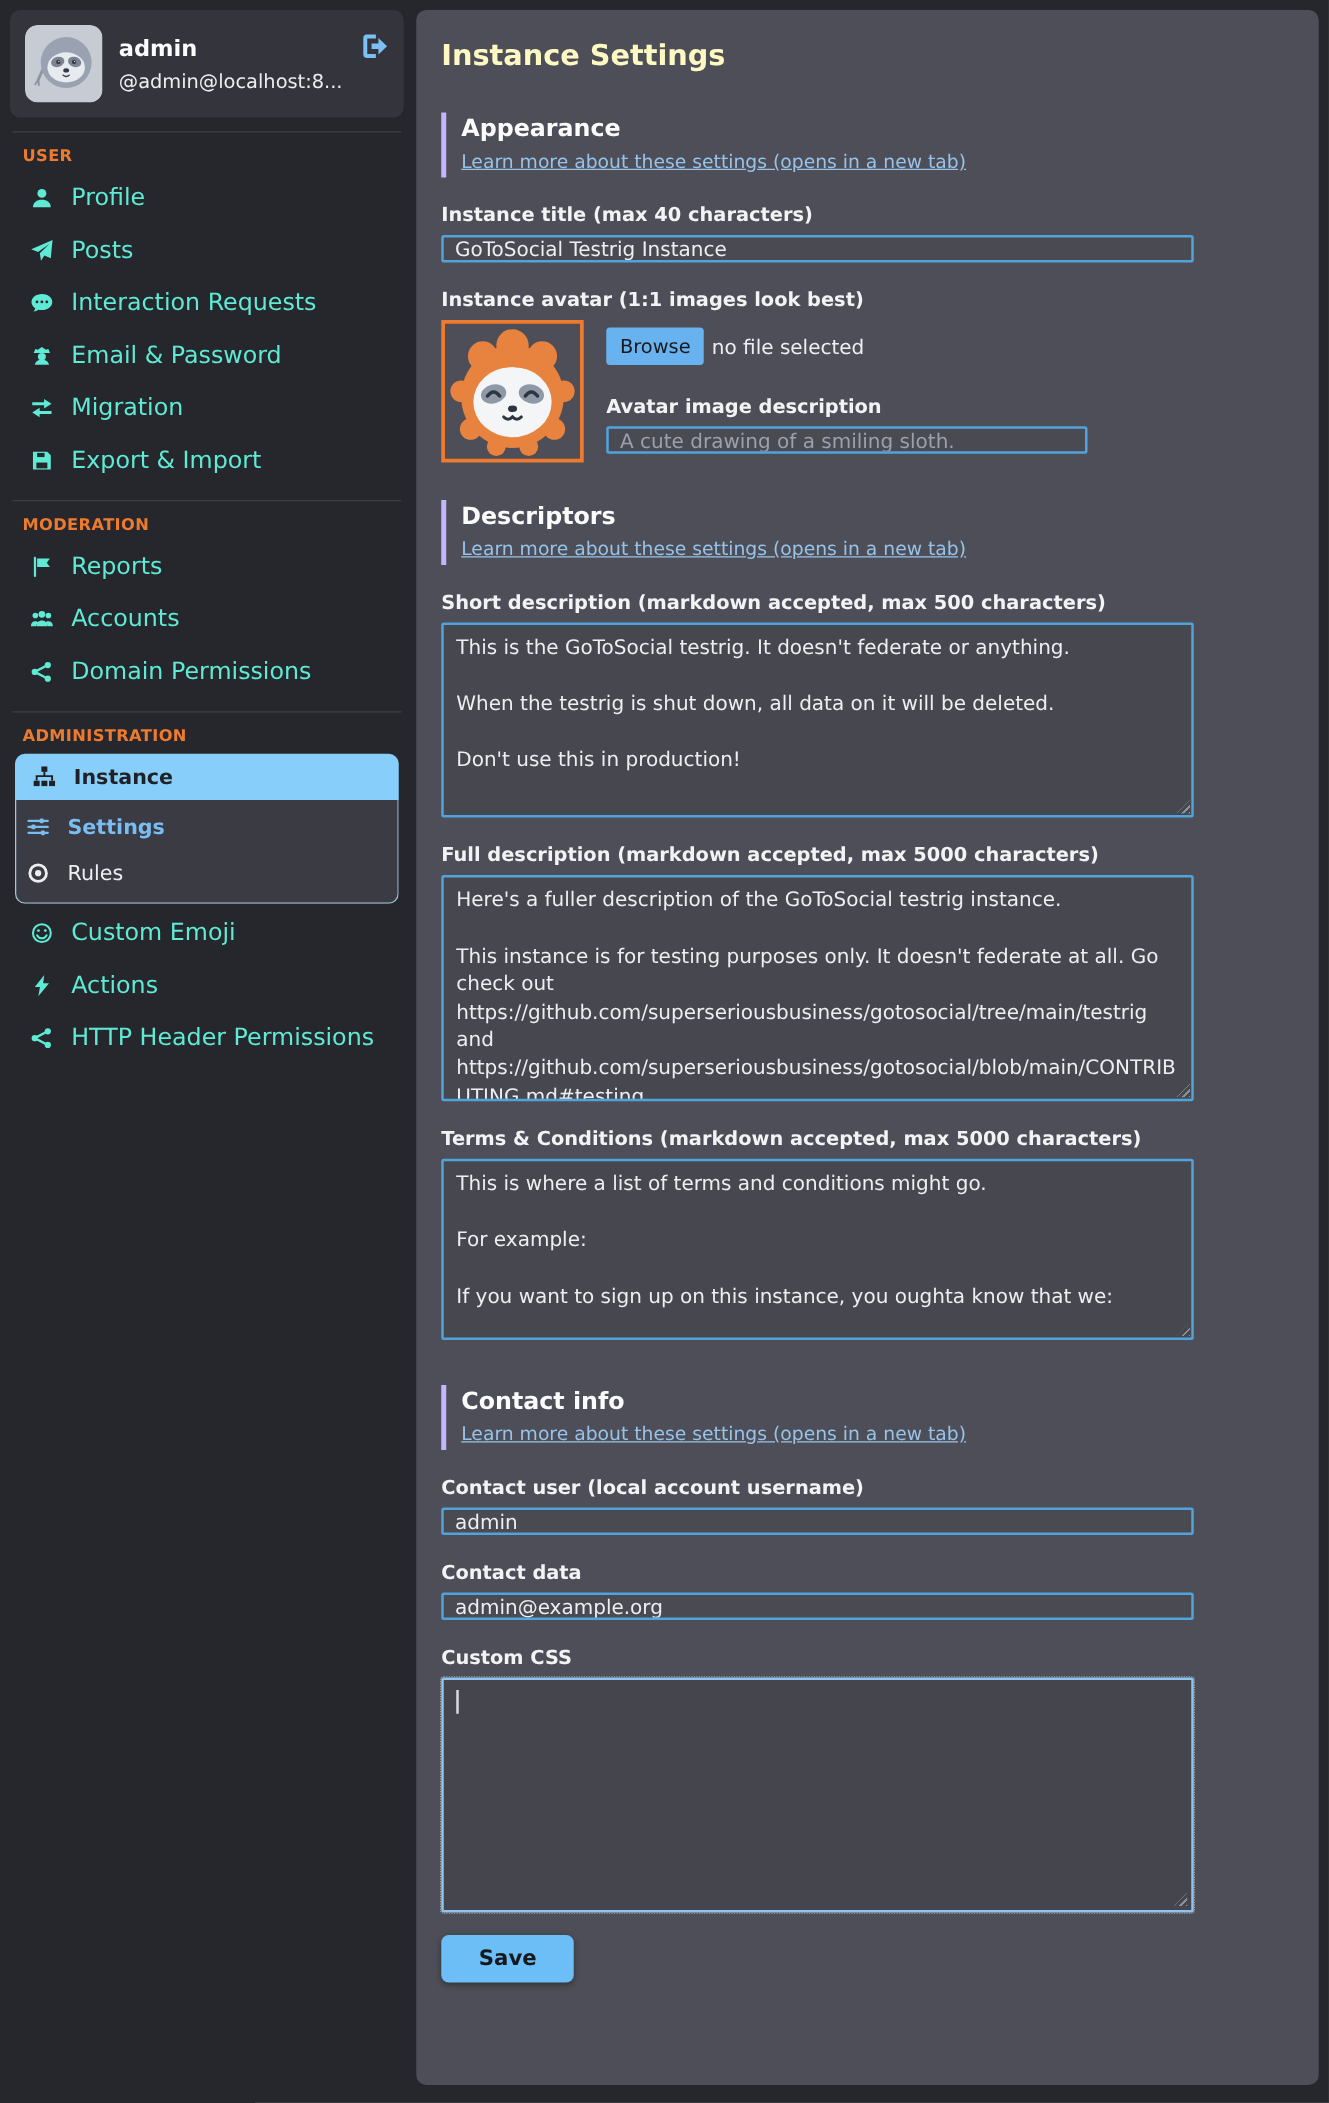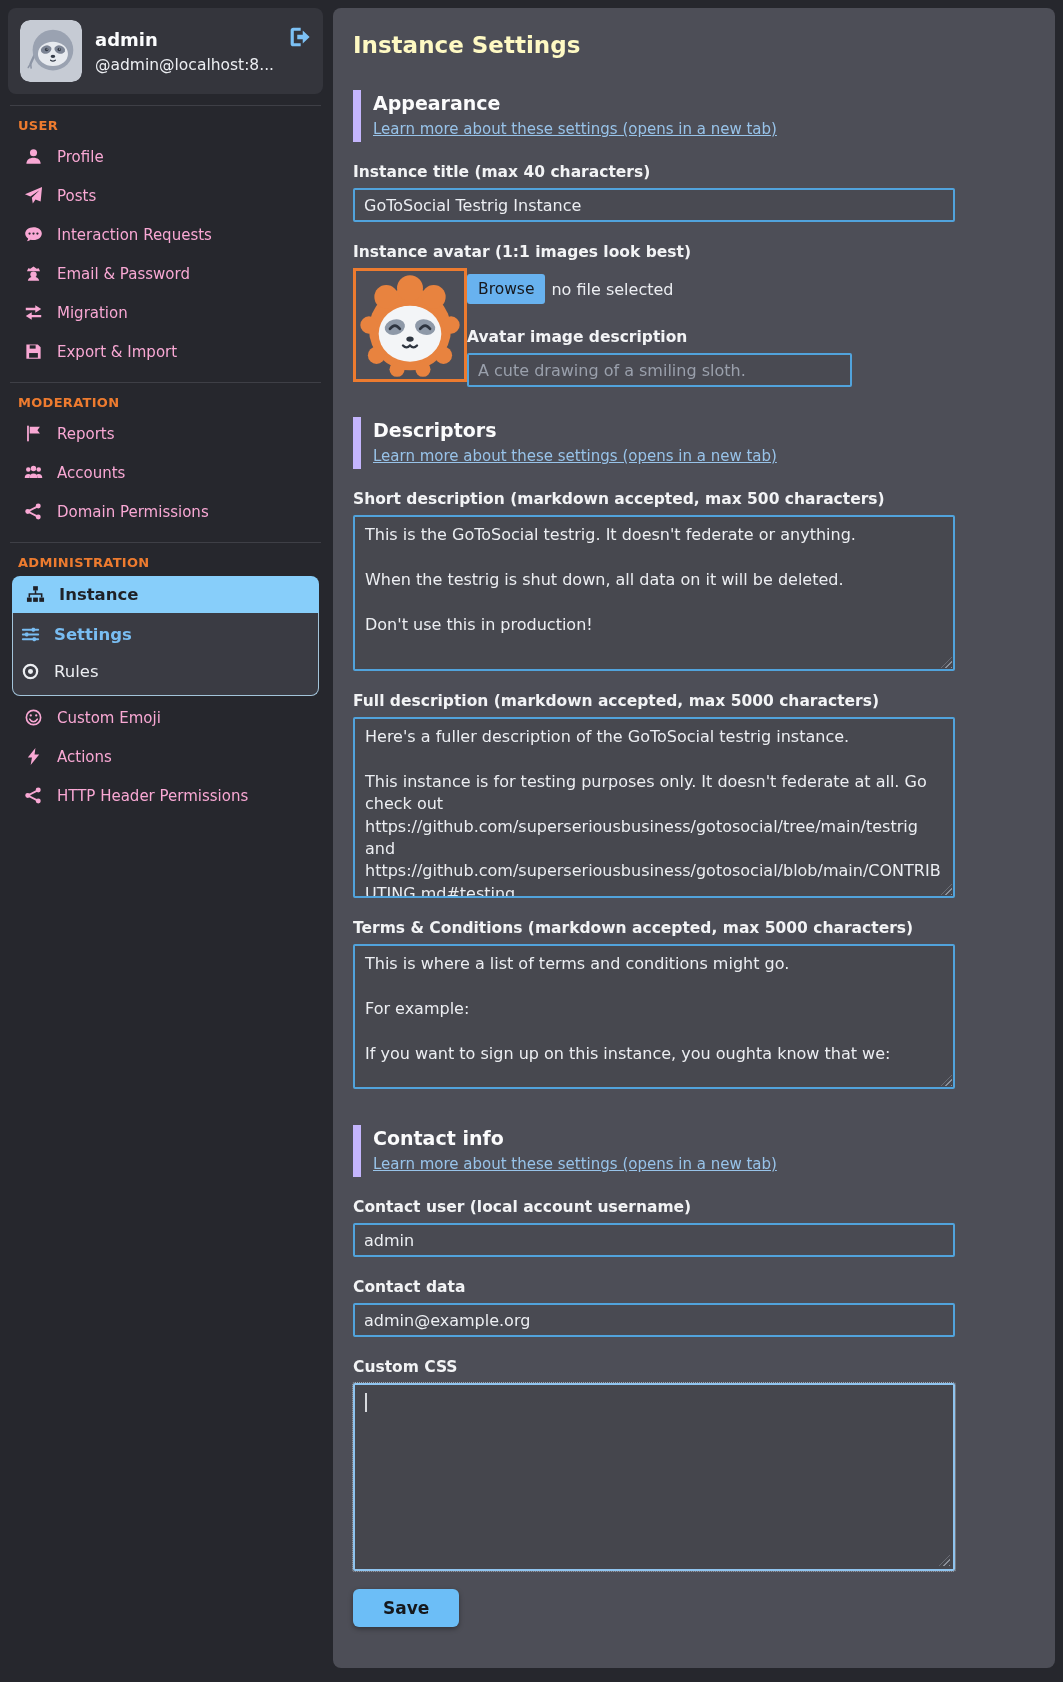--- a/index.html
+++ b/index.html
@@ -24,21 +24,21 @@
   .user-handle { font-size:15.5px; color:#eceef2; white-space:nowrap; overflow:hidden; }
   .logout { color:#7cc1f5; cursor:pointer; align-self:flex-start; margin-top:6px; }
   .logout svg { width:22px; height:22px; display:block; }
   .divider { border:none; border-top:1px solid #3e3f46; margin:11px 2px 4px 2px; }
   .section-label {
     color:#ed7b2f; font-weight:bold; font-size:13px; letter-spacing:.3px;
     padding:8px 10px 4px 10px;
   }
   .nav-item {
     display:flex; align-items:center; gap:14px;
-    padding:10px 16px; font-size:15px; color:#f9a8d4;
+    padding:10px 16px; font-size:19px; color:#5eead4;
     text-decoration:none; cursor:pointer;
   }
   .ic { width:19px; height:19px; flex:none; display:block; }
   .nav-group { margin:2px 4px 2px 4px; border-radius:8px; }
   .group-head {
     display:flex; align-items:center; gap:14px;
     background:#87cefa; color:#1f2127; font-weight:bold; font-size:16.5px;
     padding:9px 14px; border-radius:8px 8px 0 0; text-decoration:none; cursor:pointer;text-align:right;
   }
   .group-sub {
@@ -52,44 +52,44 @@
   }
   .sub-item.active { color:#79bdf2; font-weight:bold; }
 
   
   .main-panel {
     flex:1; background:#4d4e57; border-radius:8px;
     padding:24px 20px 30px 20px; min-height:1660px;
   }
   .form { max-width:602px; }
   h1 { font-size:23px; color:#fef9c3; margin-bottom:30px; font-weight:bold; }
-  .section-head { border-left:8px solid #c4b5fd; padding:2px 0 4px 12px; margin:32px 0 12px 0; }
+  .section-head { border-left:4px solid #c4b5fd; padding:2px 0 4px 12px; margin:32px 0 12px 0; }
   .section-head h2 { font-size:19px; color:#fbfbfc; margin-bottom:5px; font-weight:bold; }
   .learn-link { color:#98c3e9; font-size:15px; text-decoration:underline; cursor:pointer; }
   .field-label { display:block; font-weight:bold; font-size:15.5px; color:#f2f3f5; margin:21px 0 7px 0; }
   .text {
     width:100%; background:#494a52; border:2px solid #51a3dc; border-radius:2px;
-    color:#eceef2; font-size:16px; padding:6px 9px; height:34px;
+    color:#eceef2; font-size:16px; padding:6px 9px; height:22px;
     font-family:"DejaVu Sans","Liberation Sans",sans-serif; outline:none;
   }
   .text::placeholder { color:#9aa0ac; opacity:1; }
   .ta-wrap { position:relative; }
   .ta {
     width:100%; display:block; background:#47484f; border:2px solid #51a3dc; border-radius:2px;
     color:#eceef2; font-size:16px; line-height:1.4; padding:7px 10px; resize:none; outline:none;
     font-family:"DejaVu Sans","Liberation Sans",sans-serif;
     overflow-wrap:break-word; word-break:break-word; overflow:hidden;
   }
   .resize-grip {
     position:absolute; right:3px; bottom:3px; width:11px; height:11px;
     background:repeating-linear-gradient(135deg, transparent 0 2.5px, #8b9099 2.5px 4px);
     clip-path:polygon(100% 0, 100% 100%, 0 100%);
     pointer-events:none;
   }
-  .avatar-row { display:flex; margin-top:4px; }
+  .avatar-row { display:flex; gap:18px; margin-top:4px; }
   .instance-avatar { width:114px; height:114px; border:3px solid #ed7b2f; flex:none; }
   .instance-avatar svg { width:100%; height:100%; display:block; }
   .avatar-controls { flex:1; max-width:385px; padding-top:6px; }
   .file-row { display:flex; align-items:center; gap:2px; }
   .browse-btn {
     background:#68b2ef; color:#16181d; border:none; border-radius:3px;
     font-size:15.5px; padding:6px 11px; cursor:pointer;
     font-family:"DejaVu Sans","Liberation Sans",sans-serif;
   }
   .file-status { font-size:16px; color:#eceef2; padding-left:4px; }

